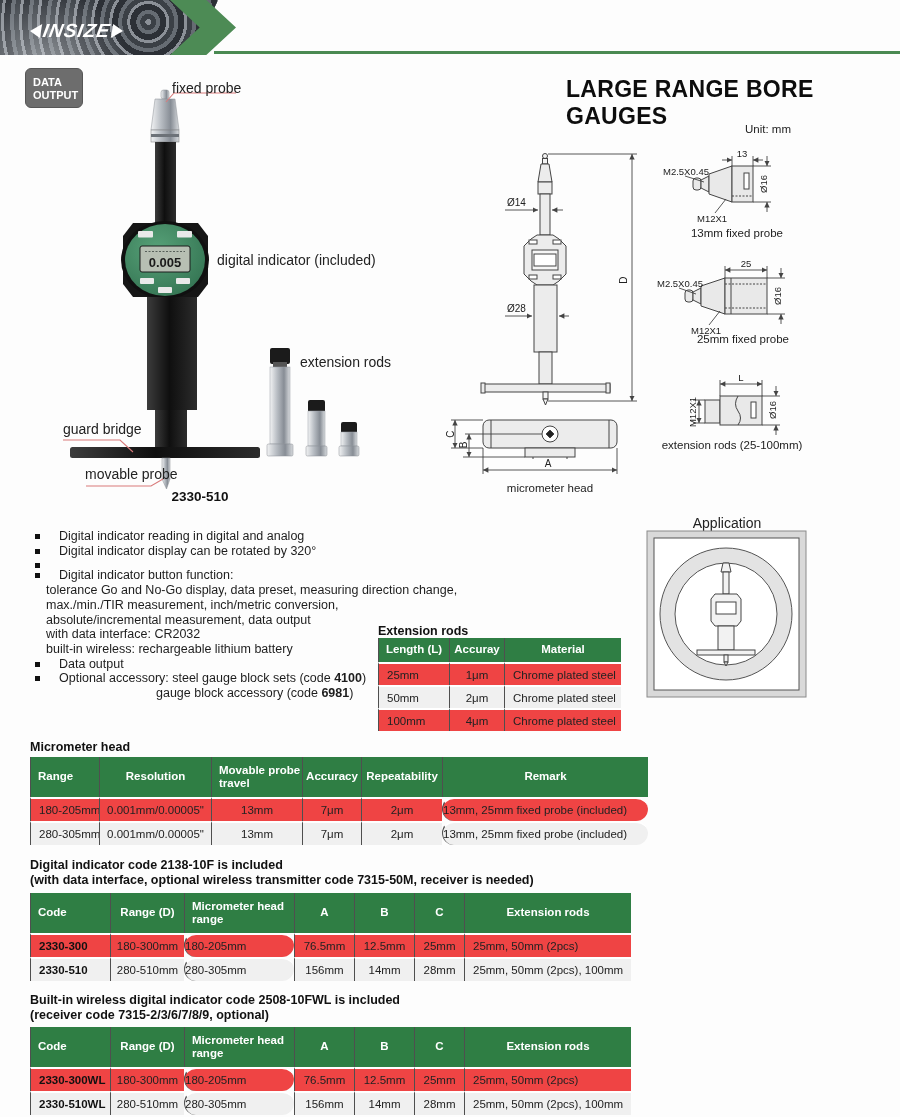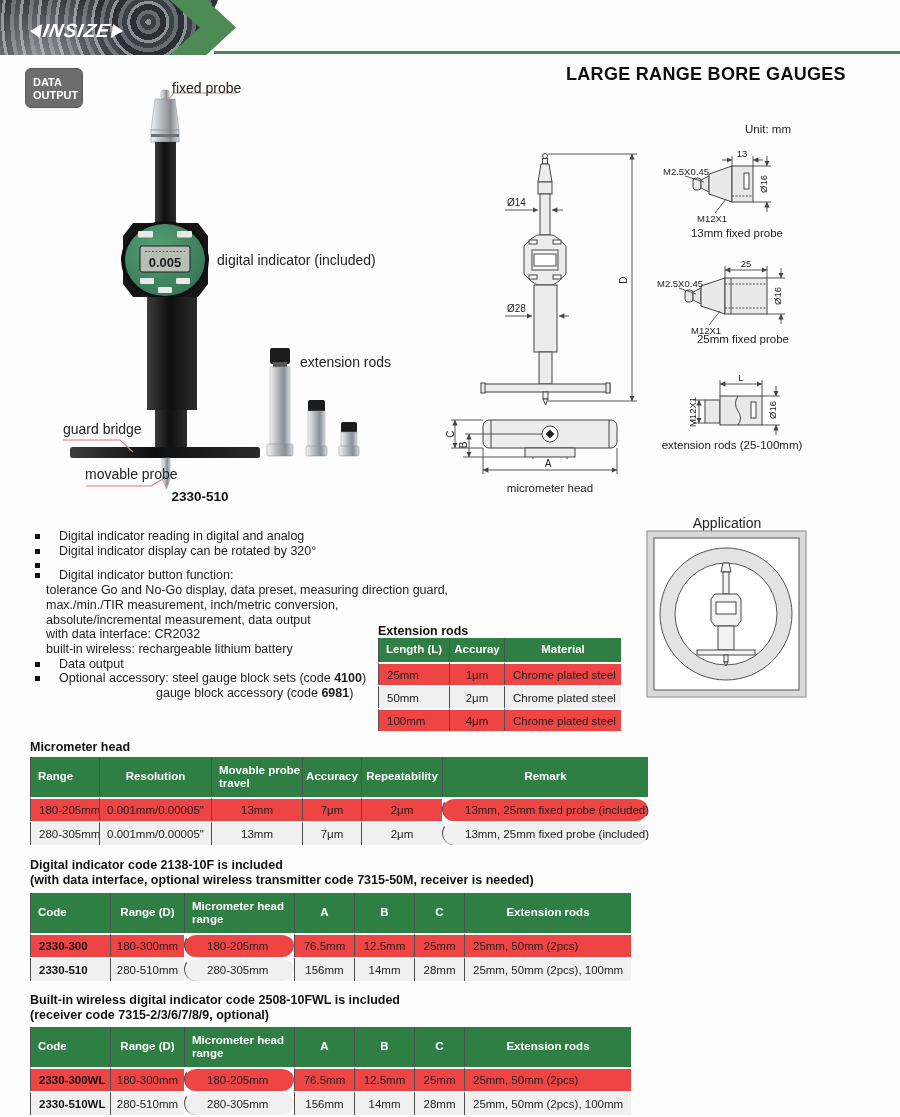--- a/index.html
+++ b/index.html
@@ -15,41 +15,41 @@
     clip-path:polygon(0 0,100% 0,88% 100%,0 100%);}
   .hdr-chevron{position:absolute;left:170px;top:0;width:66px;height:55px;background:#4d8b55;
     clip-path:polygon(0 0,55% 0,100% 50%,55% 100%,0 100%,45% 50%);}
   .hdr-line{position:absolute;left:214px;right:0;top:51px;height:3px;background:#4a8a52;}
   .logo{position:absolute;left:30px;top:20px;display:flex;align-items:center;gap:2px;transform:skewX(-10deg);}
   .logo .txt{color:#fff;font-weight:bold;font-style:italic;font-size:19px;letter-spacing:1px;}
   .tri-l{width:0;height:0;border-top:7px solid transparent;border-bottom:7px solid transparent;border-right:11px solid #fff;}
   .tri-r{width:0;height:0;border-top:7px solid transparent;border-bottom:7px solid transparent;border-left:11px solid #fff;}
   .badge{position:absolute;left:25px;top:68px;width:58px;height:40px;background:#6d6d6d;border:1px solid #565656;
     border-radius:6px;color:#fff;font-weight:bold;font-size:11px;line-height:13px;padding:7px 0 0 7px;box-sizing:border-box;}
-  .title{position:absolute;left:566px;top:64px;font-size:18px;font-weight:bold;color:#0d0d0d;letter-spacing:.3px;}
+  .title{position:absolute;left:566px;top:76px;font-size:23px;font-weight:bold;color:#0d0d0d;letter-spacing:.3px;}
   
   .lbl{position:absolute;font-size:14px;color:#222;white-space:nowrap;}
   .model{position:absolute;left:150px;top:489px;width:100px;text-align:center;font-weight:bold;font-size:13.5px;color:#111;}
   .sec-title{position:absolute;font-size:12.5px;font-weight:bold;color:#111;white-space:nowrap;}
   
   .features{position:absolute;left:35px;top:529px;width:600px;font-size:12.5px;line-height:14.7px;color:#1d1d1d;}
   .fl{display:flex;gap:19px;}
   .bu{width:5px;height:5px;background:#111;margin-top:5px;flex:none;}
   .nb{padding-left:11px;}
   .ind{padding-left:121px;}
   
   .tbl{position:absolute;display:grid;font-size:11.5px;box-sizing:border-box;}
   .tbl div{box-sizing:border-box;white-space:nowrap;}
   .h{background:#2f7e44;color:#fff;font-weight:bold;display:flex;align-items:center;justify-content:center;
      border-left:1px solid #4f4f4f;line-height:1.15;text-align:center;}
   .h.l{justify-content:flex-start;padding-left:7px;text-align:left;}
   .d{background:#ef4444;display:flex;align-items:center;justify-content:center;
      border-top:2px solid #fff;border-left:1px solid #4f4f4f;color:#222;}
   .d.l{justify-content:flex-start;padding-left:8px;}
-  .d.l14{justify-content:flex-start;padding-left:22px;border-radius:12px;}
+  .d.l14{justify-content:flex-start;padding-left:0;border-radius:12px;}
   .alt{background:#f0f0f0;}
   .bold{font-weight:bold;color:#111;}
   .t-ext{left:378px;top:638px;grid-template-columns:71px 55px 117px;grid-template-rows:24px 23px 23px 23px;}
   .t-mh{left:30px;top:757px;grid-template-columns:69px 112px 91px 59px 81px 206px;grid-template-rows:40px 24px 24px;}
   .t-d1{left:30px;top:893px;grid-template-columns:80px 74px 110px 60px 60px 50px 167px;grid-template-rows:40px 24px 24px;}
   .t-d2{left:30px;top:1027px;grid-template-columns:80px 74px 110px 60px 60px 50px 167px;grid-template-rows:40px 24px 24px;}
   svg{position:absolute;}
   svg text{font-family:"Liberation Sans", sans-serif;}
 </style>
 </head>
@@ -346,21 +346,21 @@
         <span>Digital indicator display can be rotated by 320°</span>
       </div>
     <div class="fl">
         <span class="bu"></span>
       </div>
     <div class="fl">
         <span class="bu"></span>
         <span>Digital indicator button function:</span>
       </div>
     <div class="fl nb">
-        <span>tolerance Go and No-Go display, data preset, measuring direction guard,</span>
+        <span>tolerance Go and No-Go display, data preset, measuring direction change,</span>
       </div>
     <div class="fl nb">
         <span>max./min./TIR measurement, inch/metric conversion,</span>
       </div>
     <div class="fl nb">
         <span>absolute/incremental measurement, data output</span>
       </div>
     <div class="fl nb">
         <span>with data interface: CR2032</span>
       </div>

